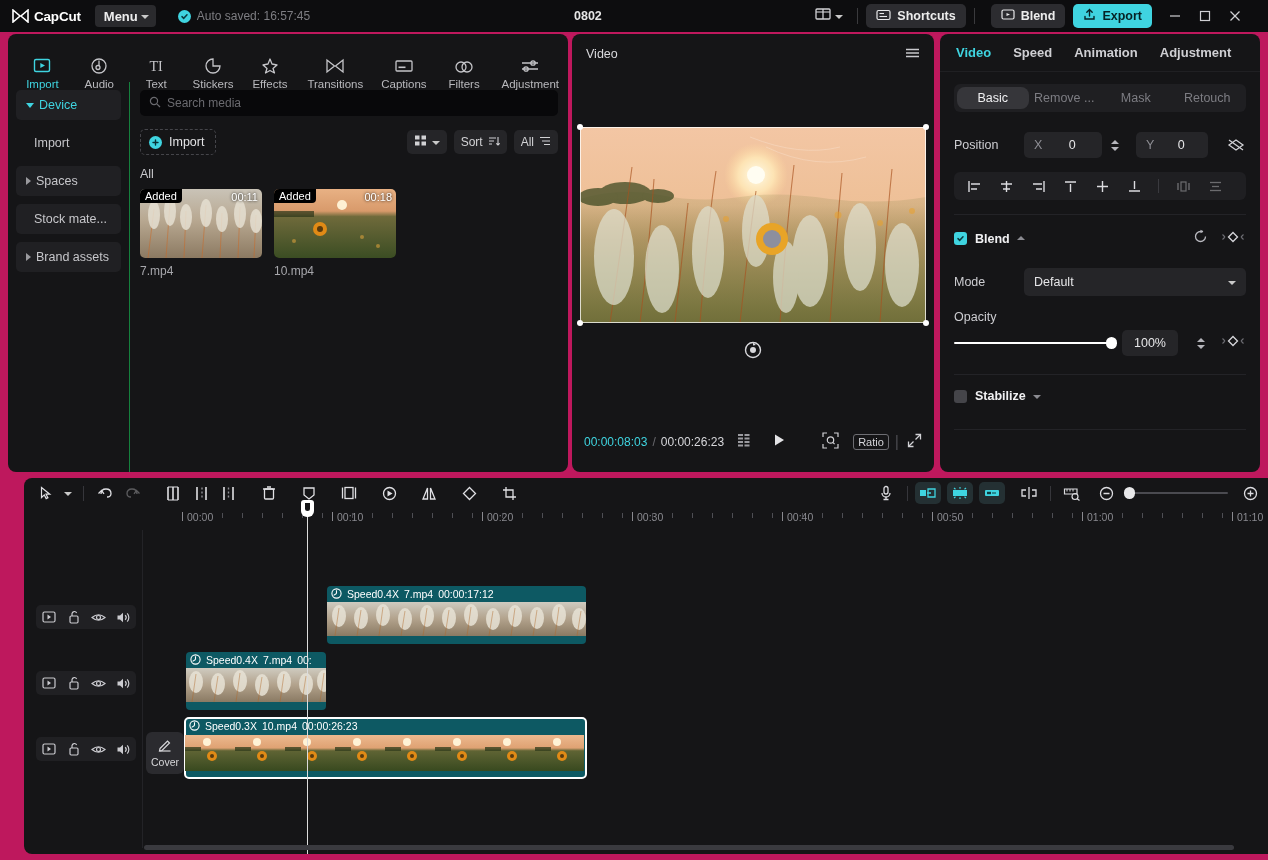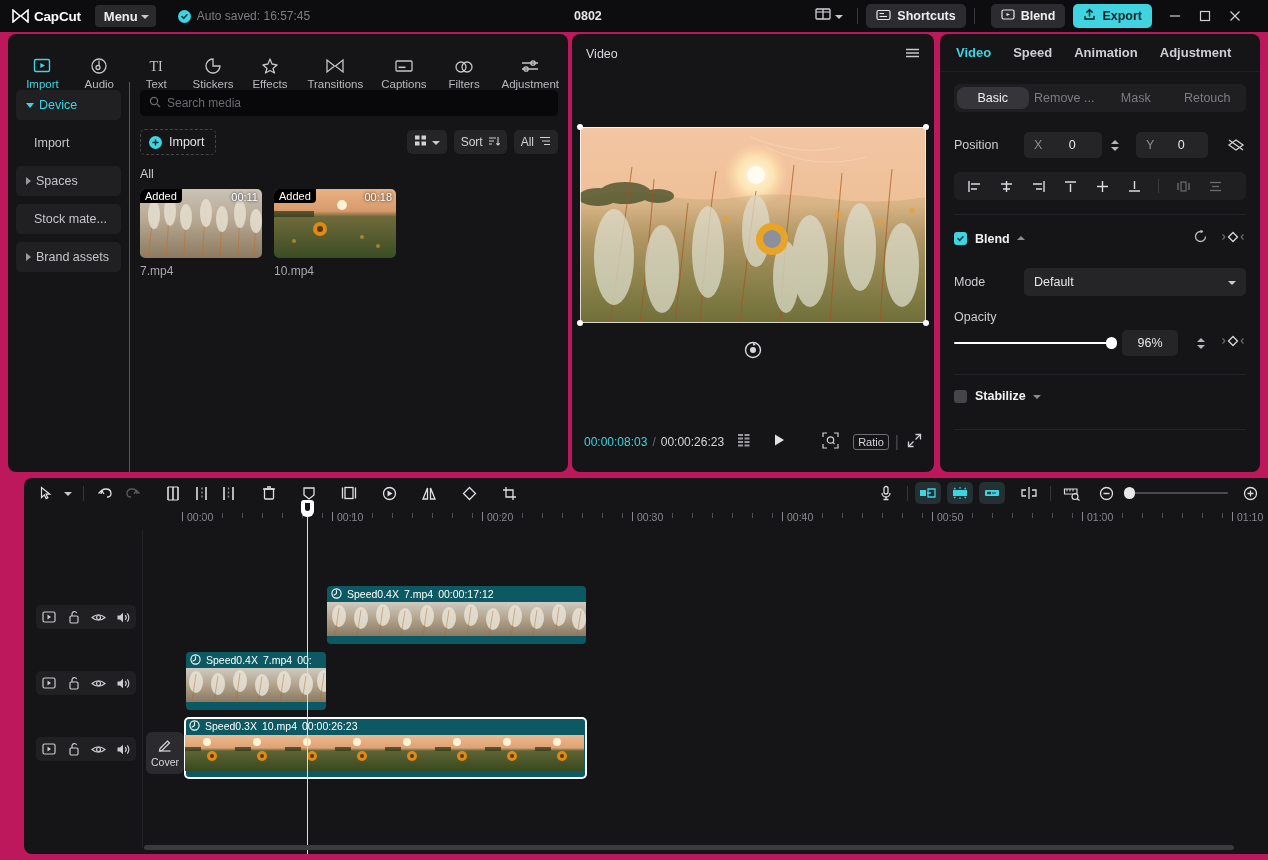--- a/index.html
+++ b/index.html
@@ -788,21 +788,21 @@
           <span>Default</span>
           <span class="caret-dn"></span>
         </div>
       </div>
 
       <div class="opacity-label">Opacity</div>
       <div class="slider-row">
         <div class="track">
           <span class="knob"></span>
         </div>
-        <div class="pctbox">96%</div>
+        <div class="pctbox">100%</div>
         <div class="spin">
           <span class="chev-up"></span>
           <span class="chev-dn"></span>
         </div>
         <span>
           <svg width="26" height="14" viewBox="0 0 26 14">
               <path d="M5 7 L2.5 4.5 M5 7 L2.5 9.5" stroke="#6d6d73" stroke-width="1.1" fill="none"></path>
               <path d="M13 2.5 L17.5 7 L13 11.5 L8.5 7 Z" fill="none" stroke="#d6d6da" stroke-width="1.3"></path>
               <path d="M21 7 L23.5 4.5 M21 7 L23.5 9.5" stroke="#6d6d73" stroke-width="1.1" fill="none"></path>
             </svg>

